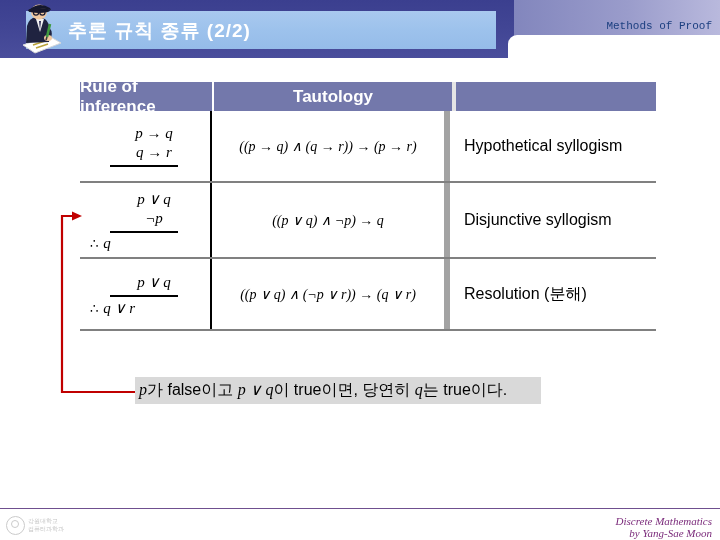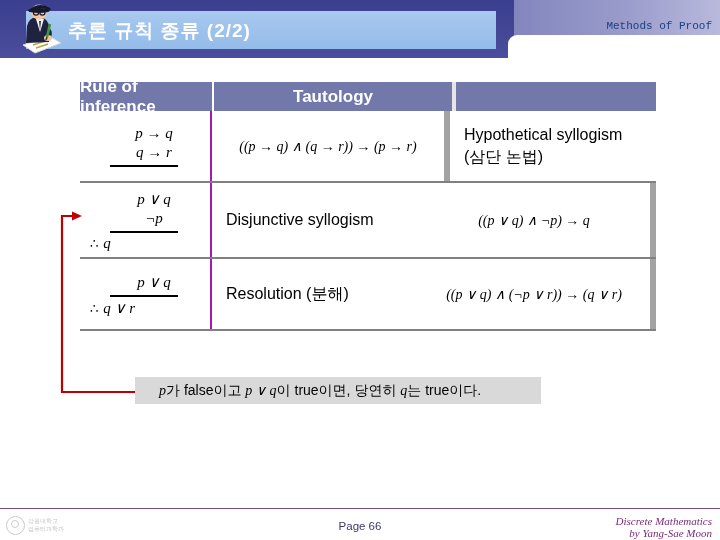--- a/index.html
+++ b/index.html
@@ -114,21 +114,21 @@
   .trow {
     display: flex;
     border-bottom: 2px solid #808080;
     min-height: 70px;
   }
   .trow .cell {
     display: flex;
     align-items: center;
     box-sizing: border-box;
   }
-  .trow .col-rule { border-right: 2px solid #a21caf; }
+  .trow .col-rule { border-right: 2px solid #000000; }
   .trow .col-taut { border-right: 6px solid #a3a3a3; align-items: center; }
 
   
   .infer {
     width: 100%;
     font-family: "Liberation Serif", serif;
     font-style: italic;
     font-size: 15px;
     color: #000000;
     padding: 6px 0 5px 0;
@@ -183,22 +183,22 @@
   #callout-box {
     position: absolute;
     left: 135px; top: 377px;
     width: 406px;
     height: 27px;
     background: #d9d9d9;
     display: flex;
     align-items: center;
   }
   #callout-box .txt {
-    padding-left: 24px;
-    font-size: 14px;
+    padding-left: 4px;
+    font-size: 16px;
     color: #000000;
     white-space: nowrap;
   }
   #callout-box .txt i {
     font-family: "Liberation Serif", serif;
   }
 
   
   #slide-footer {
     position: absolute;
@@ -319,59 +319,58 @@
         <div class="prem">q → r</div>
         <div class="bar"></div>
       </div>
     </div>
     <div class="cell col-taut">
       <div class="taut">((p → q) ∧ (q → r)) → (p → r)</div>
     </div>
     <div class="cell col-name">
       <div class="nm">
         <div>Hypothetical syllogism</div>
-        <div>(삼단 논법)</div>
       </div>
     </div>
   </div>
 
   <div class="trow">
     <div class="cell col-rule">
       <div class="infer">
         <div class="prem">p ∨ q</div>
         <div class="prem">¬p</div>
         <div class="bar"></div>
         <div class="concl"><span class="therefore">∴</span><span>q</span></div>
       </div>
     </div>
+    <div class="cell col-taut">
+      <div class="taut">((p ∨ q) ∧ ¬p) → q</div>
+    </div>
     <div class="cell col-name">
       <div class="nm">
         <div>Disjunctive syllogism</div>
       </div>
-    </div>
-    <div class="cell col-taut">
-      <div class="taut">((p ∨ q) ∧ ¬p) → q</div>
     </div>
   </div>
 
   <div class="trow">
     <div class="cell col-rule">
       <div class="infer">
         <div class="prem">p ∨ q</div>
         <div class="bar"></div>
         <div class="concl"><span class="therefore">∴</span><span>q ∨ r</span></div>
       </div>
     </div>
+    <div class="cell col-taut">
+      <div class="taut">((p ∨ q) ∧ (¬p ∨ r)) → (q ∨ r)</div>
+    </div>
     <div class="cell col-name">
       <div class="nm">
         <div>Resolution (분해)</div>
       </div>
-    </div>
-    <div class="cell col-taut">
-      <div class="taut">((p ∨ q) ∧ (¬p ∨ r)) → (q ∨ r)</div>
     </div>
   </div>
 </div>
 
 <div id="red-annot">
   <svg width="720" height="540" viewBox="0 0 720 540">
     <polyline points="76,216 62,216 62,392 193,392" fill="none" stroke="#c00000" stroke-width="2.2"></polyline>
     <polygon points="82,216 72,211.5 72,220.5" fill="#c00000"></polygon>
     <polygon points="203,392 190,386.5 190,397.5" fill="#c00000"></polygon>
   </svg>
@@ -383,18 +382,17 @@
 
 <div id="slide-footer">
   <div class="ft-rule"></div>
   <div class="ft-logo">
     <div class="seal"></div>
     <div class="ltext">
       <div>강원대학교</div>
       <div>컴퓨터과학과</div>
     </div>
   </div>
-  <div class="ft-page">Page 66</div>
   <div class="ft-credit">
     <div>Discrete Mathematics</div>
     <div>by Yang-Sae Moon</div>
   </div>
 </div>
 
 </body></html>

